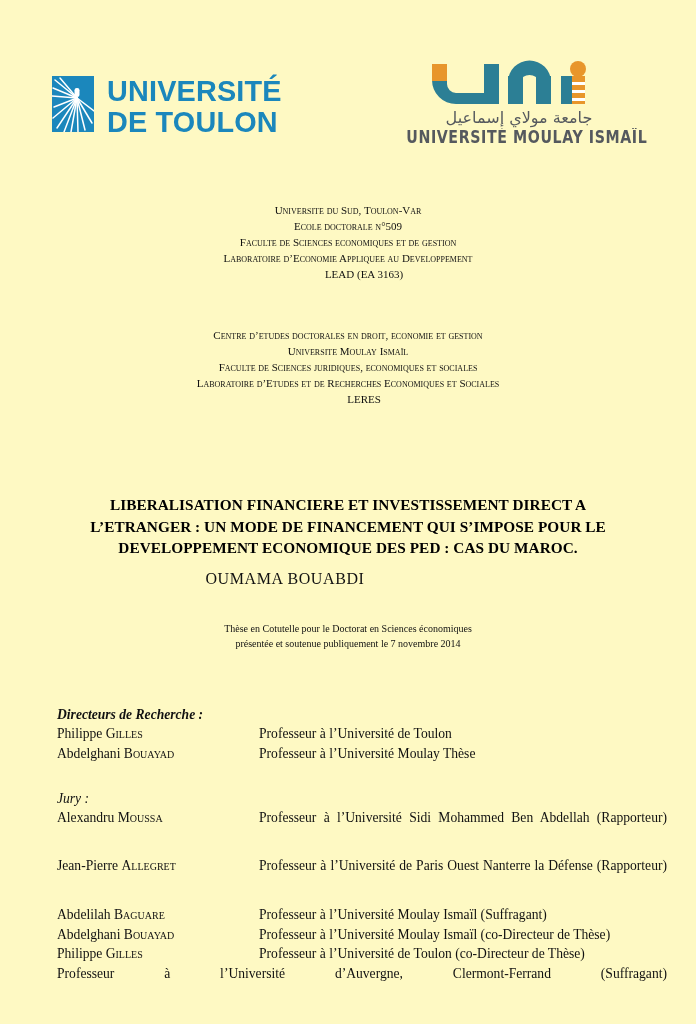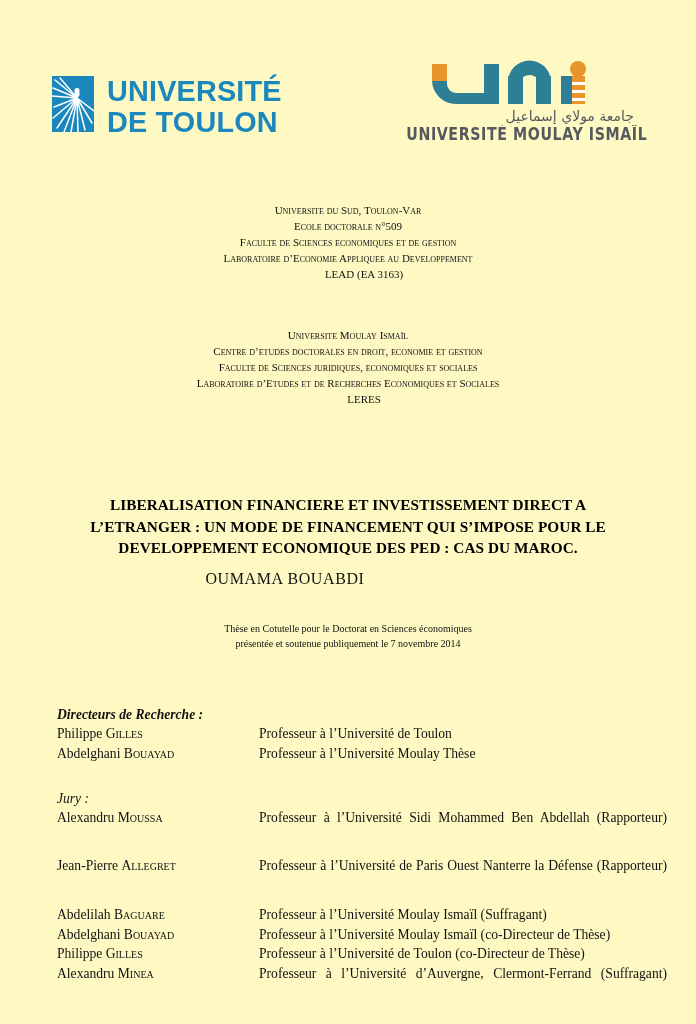--- a/index.html
+++ b/index.html
@@ -74,23 +74,23 @@
     width: 230px;
   }
   .umi-mark {
     width: 175px;
     height: 48px;
     margin-left: 26px;
   }
   .umi-mark svg { display: block; }
   .umi-arabic {
     font-family: "DejaVu Sans", sans-serif;
-    font-size: 14px;
+    font-size: 16px;
     color: #55595e;
-    text-align: right;
+    text-align: center;
     direction: rtl;
     letter-spacing: 1px;
     margin-top: 1px;
     line-height: 1.1;
   }
   .umi-latin {
     font-family: "DejaVu Sans", sans-serif;
     font-weight: bold;
     font-size: 14.5px;
     color: #55595e;
@@ -263,22 +263,22 @@
 
   <div class="inst-block inst-block-1">
     <div>Universite du Sud, Toulon-Var</div>
     <div>Ecole doctorale n°509</div>
     <div>Faculte de Sciences economiques et de gestion</div>
     <div>Laboratoire d’Economie Appliquee au Developpement</div>
     <div class="plain">LEAD (EA 3163)</div>
   </div>
 
   <div class="inst-block inst-block-2">
+    <div>Centre d’etudes doctorales en droit, economie et gestion</div>
     <div>Universite Moulay Ismaïl</div>
-    <div>Centre d’etudes doctorales en droit, economie et gestion</div>
     <div>Faculte de Sciences juridiques, economiques et sociales</div>
     <div>Laboratoire d’Etudes et de Recherches Economiques et Sociales</div>
     <div class="plain">LERES</div>
   </div>
 
   <div class="title">
     <div>LIBERALISATION FINANCIERE ET INVESTISSEMENT DIRECT A</div>
     <div>L’ETRANGER : UN MODE DE FINANCEMENT QUI S’IMPOSE POUR LE</div>
     <div>DEVELOPPEMENT ECONOMIQUE DES PED : CAS DU MAROC.</div>
   </div>
@@ -326,18 +326,17 @@
       <div class="person-name"><span>Abdelghani </span><span class="sc">Bouayad</span></div>
       <div class="person-desc">Professeur à l’Université Moulay Ismaïl (co-Directeur de Thèse)</div>
     </div>
 
     <div class="person-row">
       <div class="person-name"><span>Philippe </span><span class="sc">Gilles</span></div>
       <div class="person-desc">Professeur à l’Université de Toulon (co-Directeur de Thèse)</div>
     </div>
 
     <div class="person-row">
-      <div class="person-name"><span>Alexandru </span><span class="sc">Minea</span></div>
       <div class="person-desc justify-force">Professeur à l’Université d’Auvergne, Clermont-Ferrand (Suffragant)</div>
     </div>
   </div>
 
 </div>
 
 </body></html>

